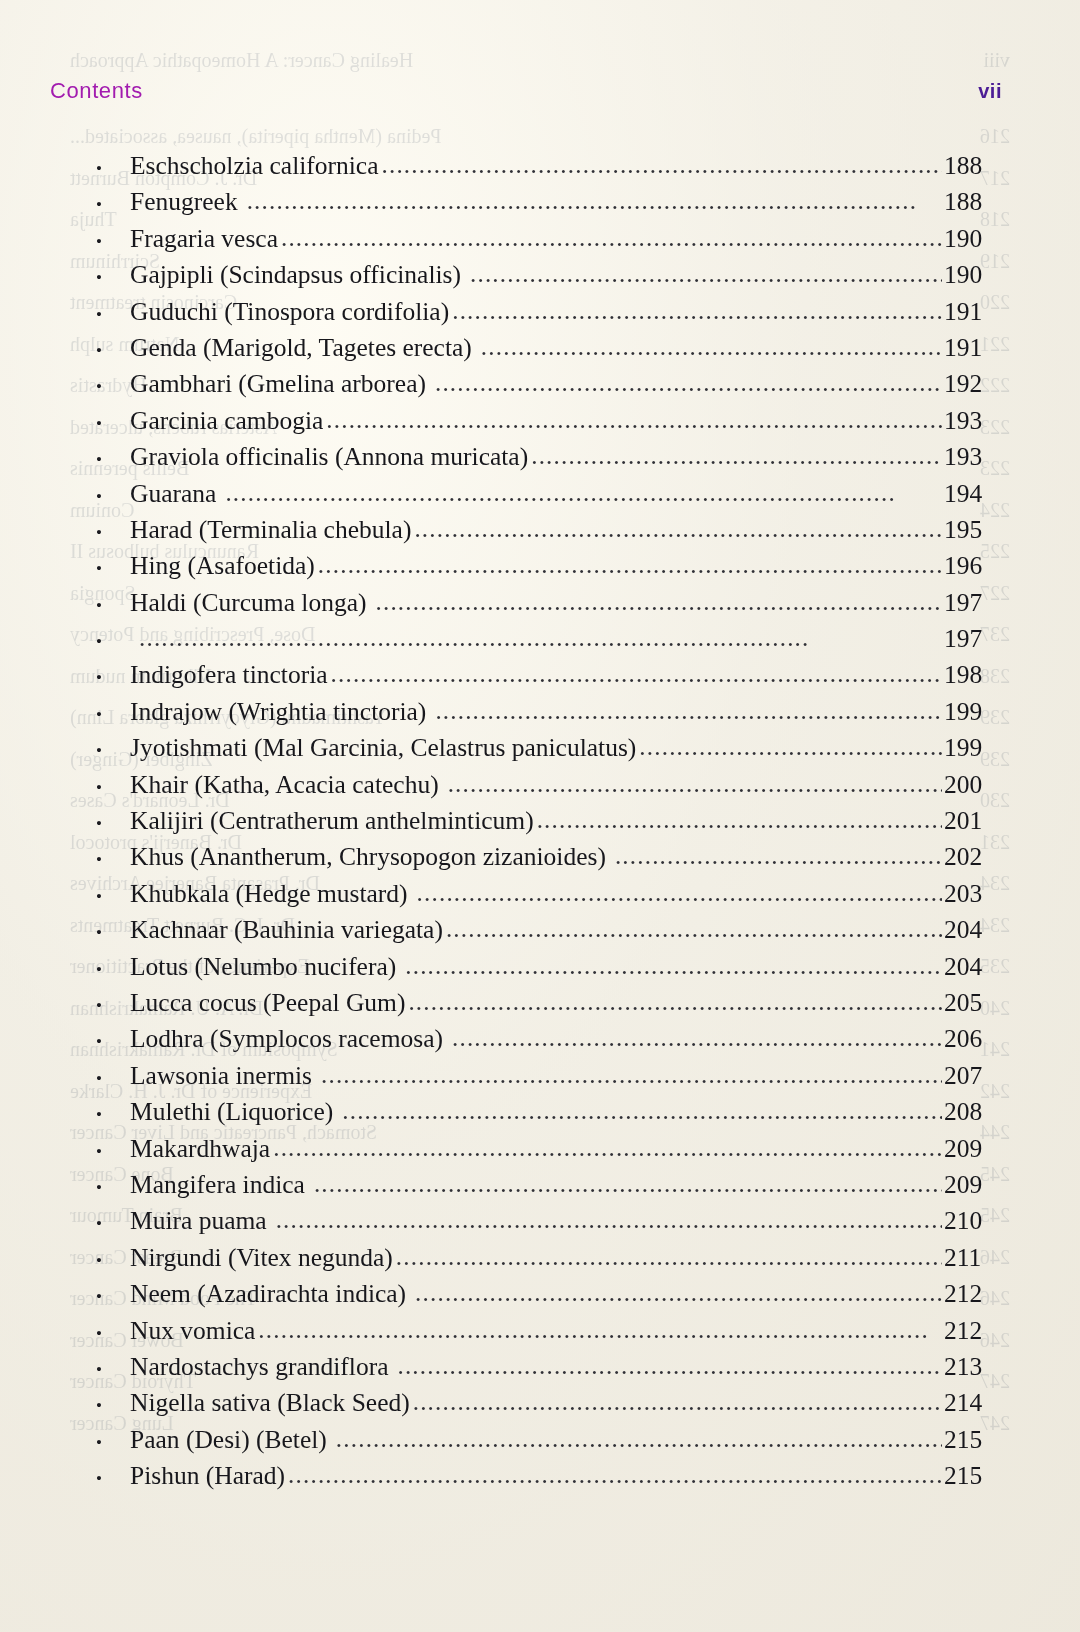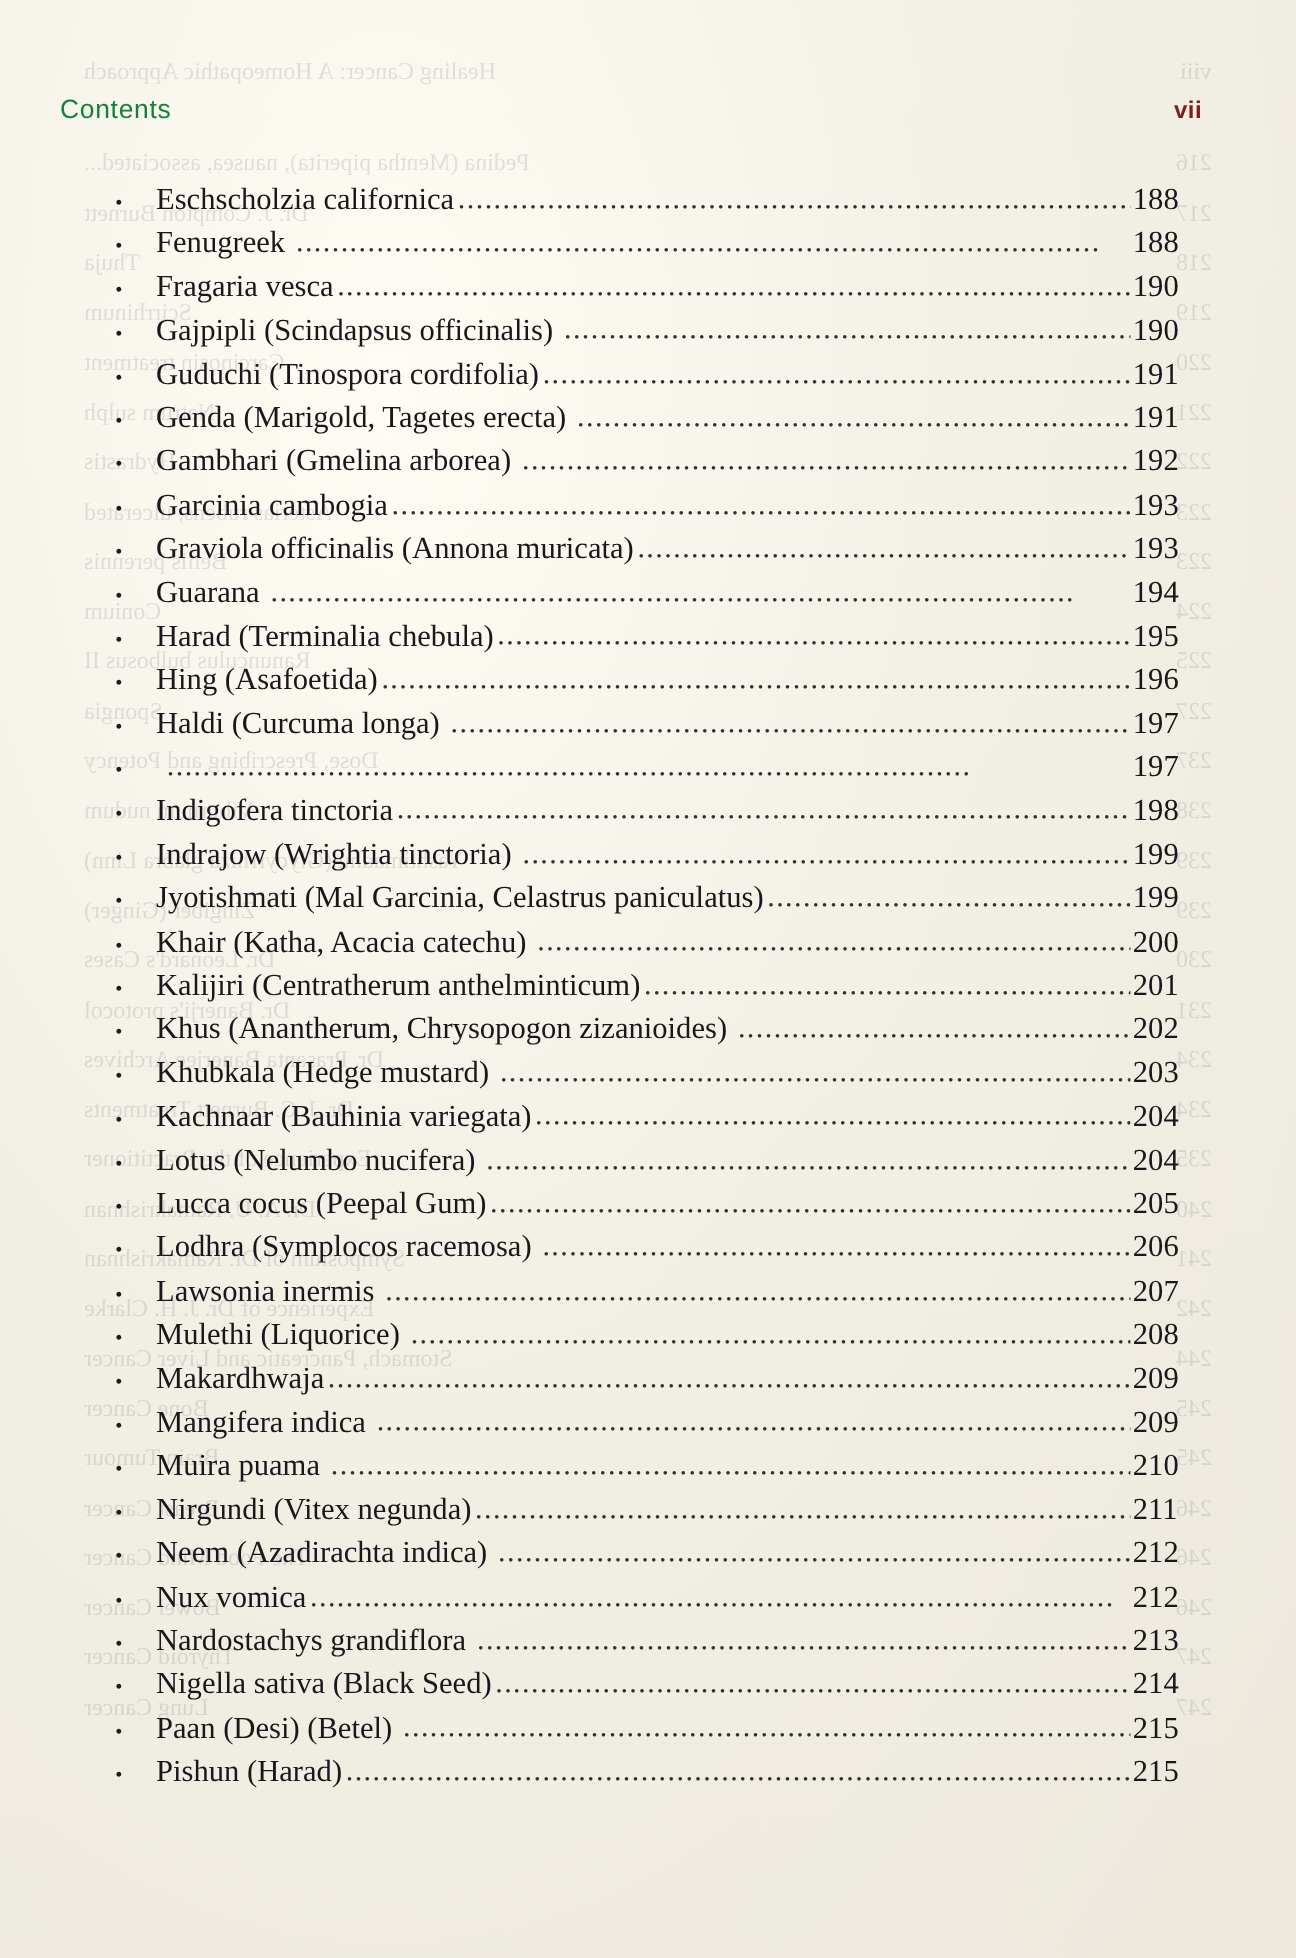--- a/index.html
+++ b/index.html
@@ -57,28 +57,28 @@
     left: 50px;
     right: 78px;
     display: flex;
     justify-content: space-between;
     align-items: baseline;
   }
   .header-title {
     font-family: "Liberation Sans", sans-serif;
     font-size: 22px;
     letter-spacing: 0.6px;
-    color: #15803d;
+    color: #a21caf;
   }
   .header-folio {
     font-family: "Liberation Sans", sans-serif;
     font-size: 20px;
     font-weight: bold;
     letter-spacing: 0.5px;
-    color: #7f1d1d;
+    color: #4c1d95;
   }
 
   .toc {
     position: absolute;
     top: 148px;
     left: 96px;
     right: 78px;
   }
 
   .toc-item {

